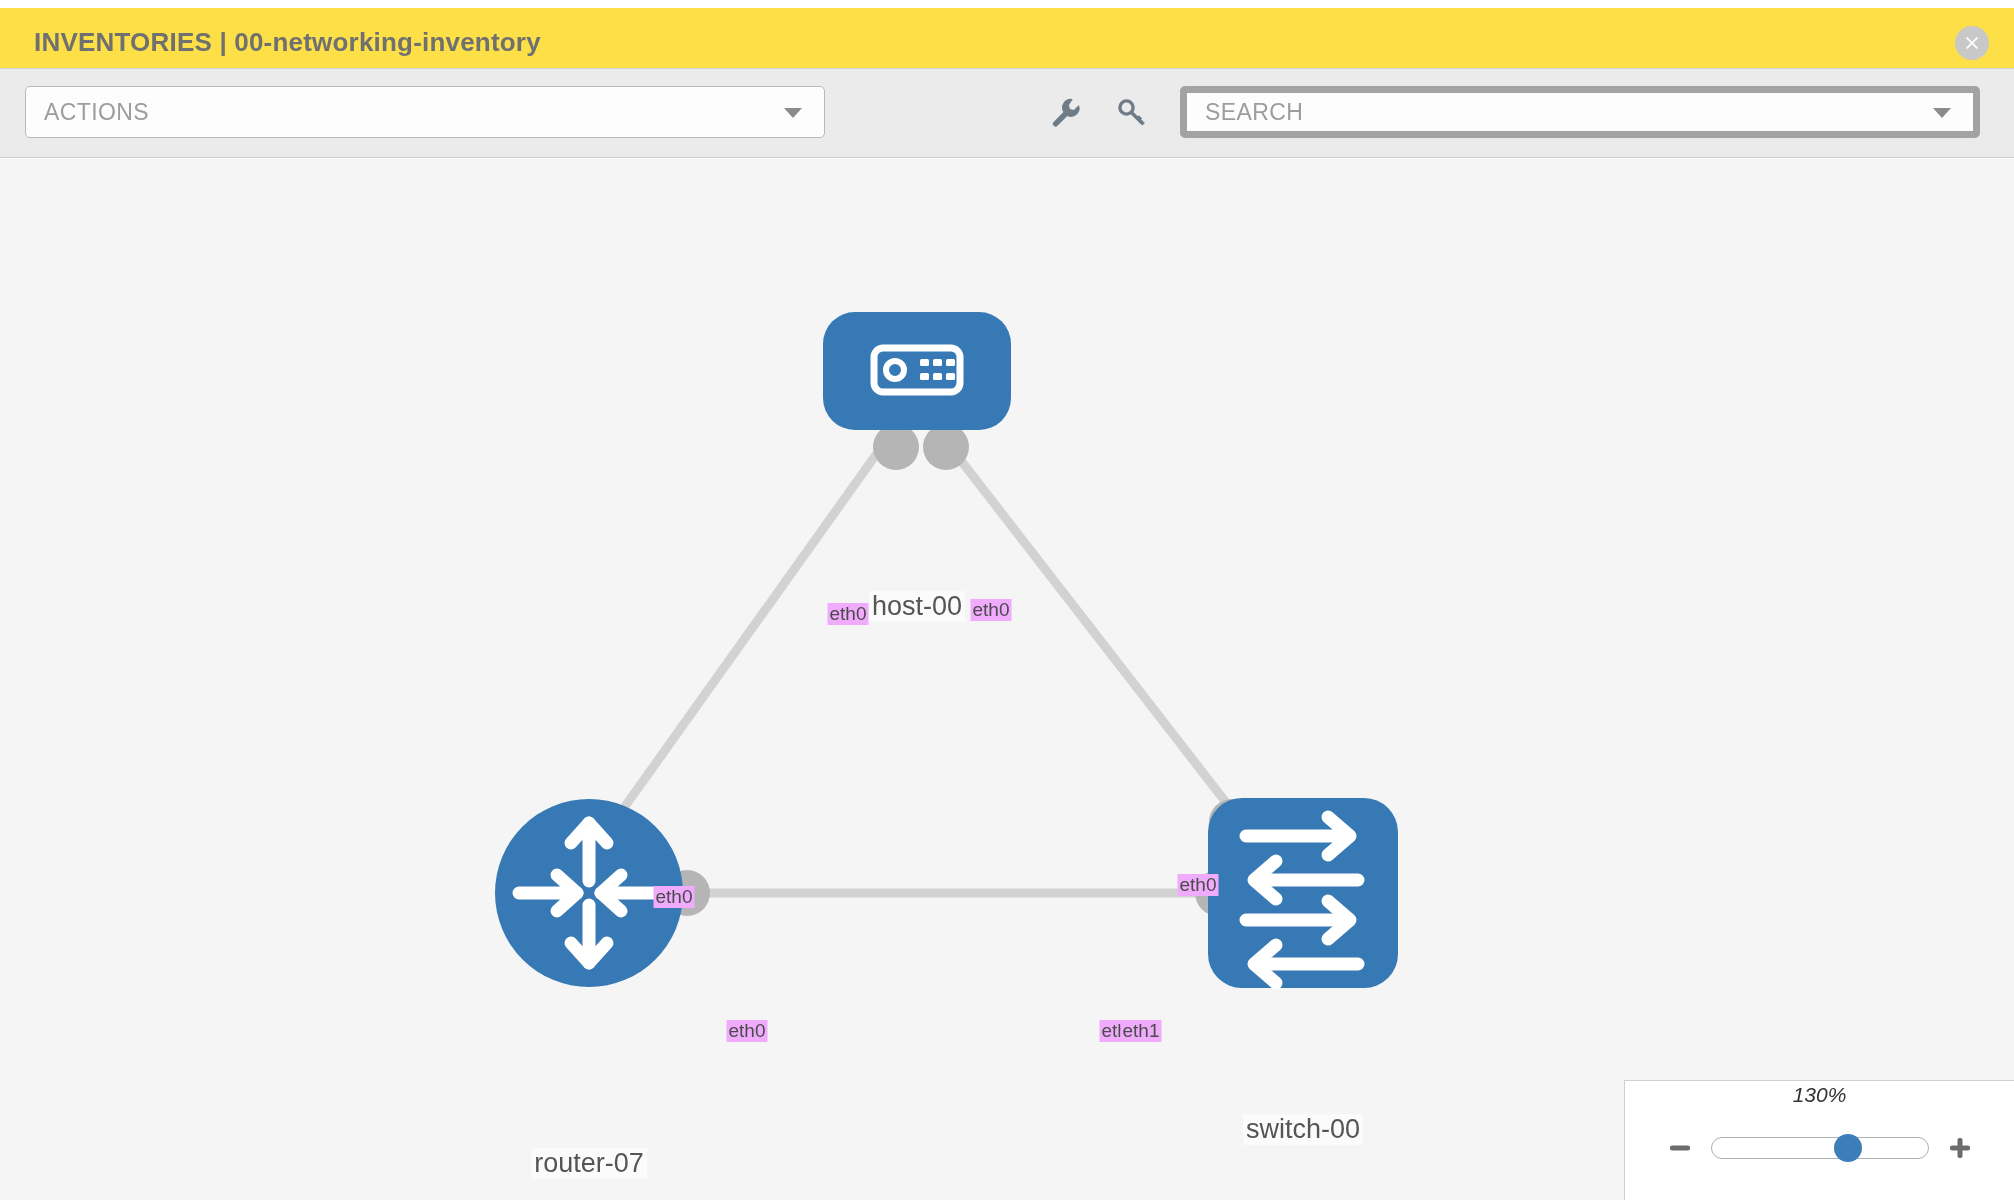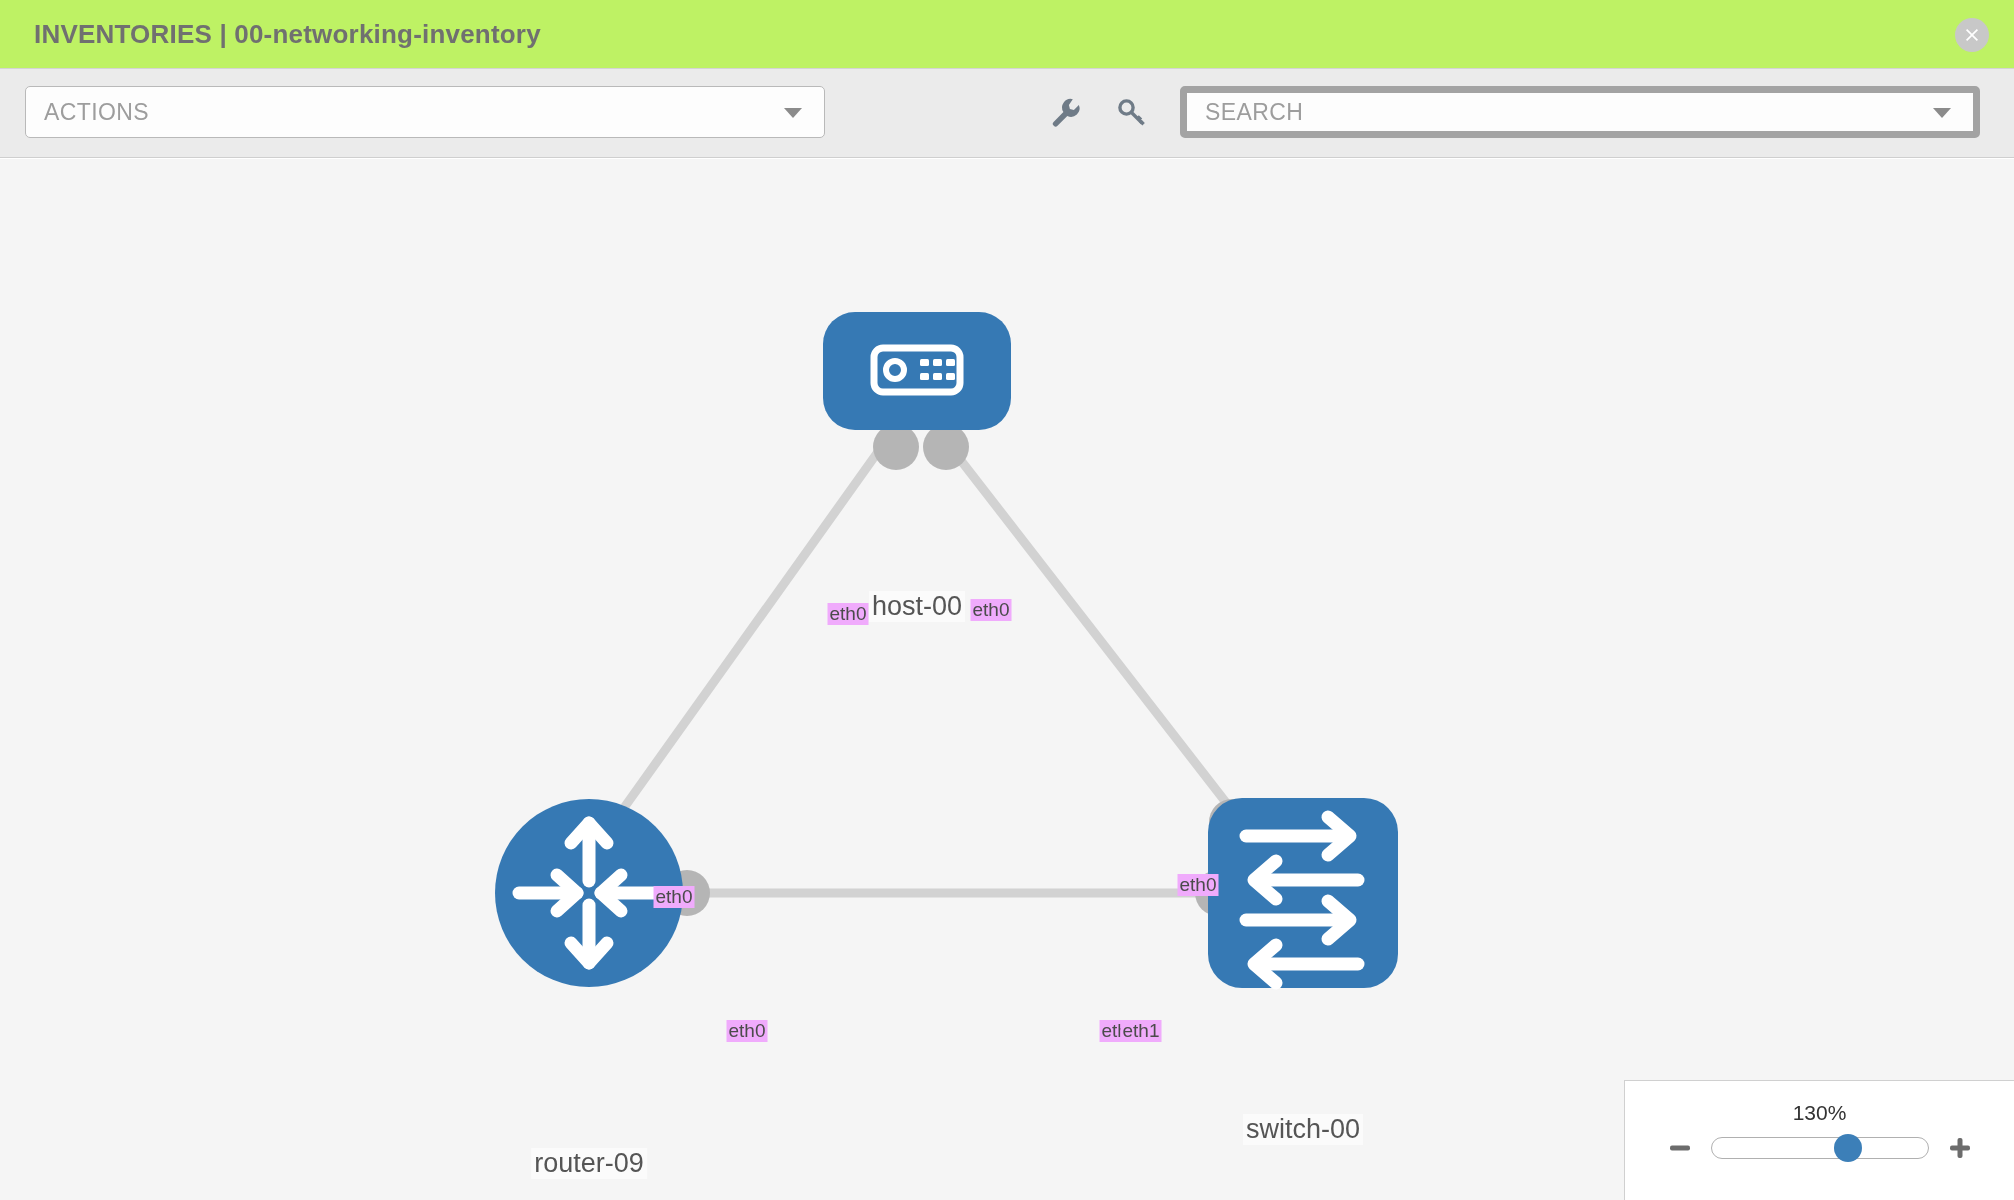--- a/index.html
+++ b/index.html
@@ -15,23 +15,23 @@
   #app {
     position: relative;
     width: 2014px;
     height: 1200px;
     background: #ffffff;
   }
 
   
   .header {
     position: absolute;
-    left: 0; top: 0;
+    left: 0; top: 8px;
     width: 2014px; height: 68px;
-    background: #bef264;
+    background: #fde047;
     display: flex;
     align-items: center;
   }
   .header-title {
     margin-left: 34px;
     font-size: 26px;
     font-weight: bold;
     color: #707070;
     letter-spacing: 0.2px;
     white-space: nowrap;
@@ -153,24 +153,25 @@
     position: absolute;
     right: 0; bottom: 0;
     width: 390px; height: 120px;
     background: #ffffff;
     border: 1px solid #d0d0d0;
     border-right: none;
     border-bottom: none;
   }
   .zoom-value {
     position: absolute;
-    top: 20px; left: 0; right: 0;
+    top: 2px; left: 0; right: 0;
     text-align: center;
     font-size: 21px;
     color: #333333;
+    font-style: italic;
   }
   .zoom-row {
     position: absolute;
     top: 47px; left: 0;
     width: 390px; height: 40px;
     display: flex;
     align-items: center;
     justify-content: center;
   }
   .zoom-minus, .zoom-plus {
@@ -309,21 +310,21 @@
 
     <span class="port-label" style="left:848px; top:444px;">eth0</span>
     <span class="port-label" style="left:991px; top:440px;">eth0</span>
     <span class="port-label" style="left:674px; top:727px;">eth0</span>
     <span class="port-label" style="left:1198px; top:715px;">eth0</span>
     <span class="port-label" style="left:747px; top:861px;">eth0</span>
     <span class="port-label" style="left:1120px; top:861px;">eth0</span>
     <span class="port-label" style="left:1141px; top:861px;">eth1</span>
 
     <span class="node-label" style="left:917px; top:432px;">host-00</span>
-    <span class="node-label" style="left:589px; top:989px;">router-09</span>
+    <span class="node-label" style="left:589px; top:989px;">router-07</span>
     <span class="node-label" style="left:1303px; top:955px;">switch-00</span>
 
     <div class="zoom-panel">
       <div class="zoom-value">130%</div>
       <div class="zoom-row">
         <div class="zoom-minus">
           <svg width="26" height="26" viewBox="0 0 26 26" aria-hidden="true">
             <rect x="3" y="10.5" width="20" height="5" rx="2" fill="#6c6c6c"></rect>
           </svg>
         </div>

